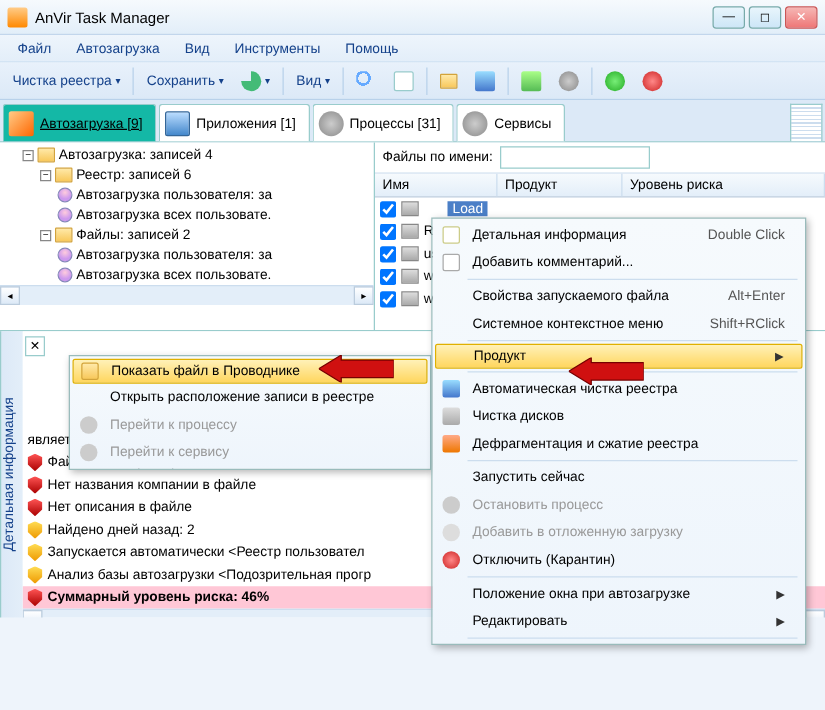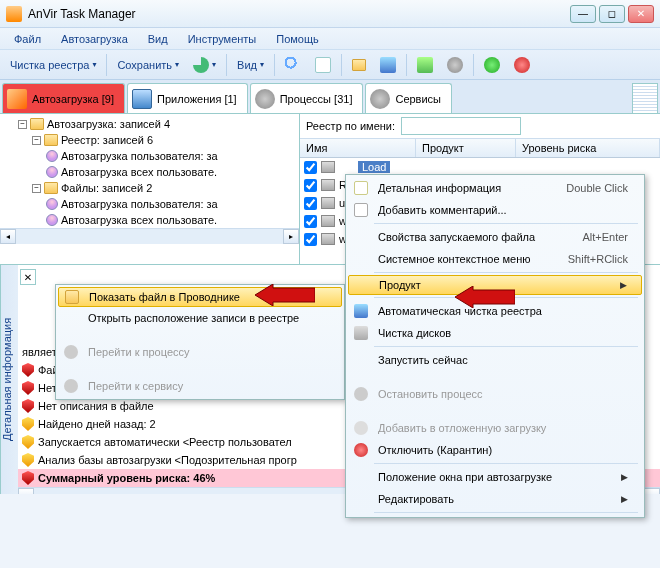--- a/index.html
+++ b/index.html
@@ -20,21 +20,21 @@
 
 .toolbar { height:30px; background:linear-gradient(#e8f1fb,#dce9f7); display:flex; align-items:center; padding:0 4px; border-bottom:1px solid #b8d1ea; gap:2px; }
 .toolbtn { padding:3px 6px; color:#15428b; display:flex; align-items:center; gap:3px; }
 .toolbar .sep { width:1px; height:22px; background:#b8d1ea; margin:0 2px; }
 .ticon { width:16px; height:16px; display:inline-block; border-radius:2px; }
 .dd { font-size:8px; color:#15428b; }
 
 
 .tabs { height:34px; background:#dce9f7; display:flex; align-items:flex-end; border-bottom:1px solid #9cc; }
 .tab { height:30px; padding:0 10px 0 4px; display:flex; align-items:center; gap:5px; background:#fff; border:1px solid #9cc; border-bottom:none; border-radius:3px 3px 0 0; margin-left:2px; }
-.tab.active { background:#ef4444; }
+.tab.active { background:#14b8a6;text-decoration:underline; }
 .tab .ticon { width:20px; height:20px; }
 .tabs .notebook { margin-left:auto; width:26px; height:30px; background:repeating-linear-gradient(#fff,#fff 2px,#cde 2px,#cde 3px); border:1px solid #9cc; border-bottom:none; margin-right:2px; }
 
 
 .main { display:flex; height:150px; }
 .leftpane { width:300px; border-right:1px solid #9cc; background:#fff; overflow:hidden; display:flex; flex-direction:column; }
 .rightpane { flex:1; background:#fff; display:flex; flex-direction:column; }
 
 .tree-head { background:#3f80d8; color:#fff; padding:2px 4px; font-size:11px; }
 .tree { padding:2px 0 0 4px; }
@@ -63,21 +63,21 @@
 .detail .xbtn { width:16px; height:16px; border:1px solid #9cc; background:#fff; display:flex; align-items:center; justify-content:center; font-size:10px; margin:2px; }
 .detail .line { display:flex; align-items:center; gap:4px; height:18px; padding:0 4px; white-space:nowrap; overflow:hidden; }
 .shield { width:12px; height:14px; background:linear-gradient(#f55,#a00); clip-path:polygon(50% 0,100% 20%,100% 60%,50% 100%,0 60%,0 20%); }
 .shield.y { background:linear-gradient(#fd5,#e90); }
 .detail .hl { background:#ffc7d6; }
 
 
 .ctxmenu { position:absolute; background:linear-gradient(#f6fafd,#eef5fc); border:1px solid #9bb; box-shadow:2px 2px 6px rgba(0,0,0,.3); padding:2px; }
 .ctxmenu .item { display:flex; align-items:center; height:22px; padding:0 14px 0 4px; gap:8px; white-space:nowrap; }
 .ctxmenu .item .ic { width:18px; display:flex; justify-content:center; }
-.ctxmenu .item.disabled { color:#999;margin-top:12px; }
+.ctxmenu .item.disabled { color:#999; }
 .ctxmenu .item.hl { background:linear-gradient(#fff1b8,#ffd65e); border:1px solid #e0b000; border-radius:2px; height:20px; }
 .ctxmenu .msep { height:1px; background:#cde; margin:2px 4px 2px 26px; }
 .ctxmenu .short { margin-left:auto; padding-left:20px; color:#555; }
 .ctxmenu .arrow-r { margin-left:auto; font-size:9px; color:#333; }
 .smicon { width:14px; height:14px; border-radius:2px; }
 
 
 .redarrow { position:absolute; width:60px; height:22px; }
 .redarrow svg { width:100%; height:100%; }
 
@@ -212,25 +212,25 @@
     </div>
     <div class="scrollbar-h">
         <div class="sbbtn">◂</div>
         <div class="track"></div>
         <div class="sbbtn">▸</div>
       </div>
   </div>
 
   <div class="rightpane">
     <div class="filterbar">
-      <span>Реестр по имени:</span>
+      <span>Файлы по имени:</span>
       <input type="text" placeholder="" style="">
     </div>
     <div class="listhead">
-      <div class="col" style="width:116px">Имя</div>
+      <div class="col" style="width:98px">Имя</div>
       <div class="col" style="width:100px">Продукт</div>
       <div class="col" style="flex:1">Уровень риска</div>
     </div>
     <div class="listbody">
       <div class="row">
           <input type="checkbox" checked="" style="">
           <span class="proc"></span>
           <span class="rowlabel">Load</span>
         </div>
       <div class="row">
@@ -363,20 +363,26 @@
         <span class="smicon" style="background:linear-gradient(#9df,#47c)"></span>
       </span>
       <span>Автоматическая чистка реестра</span>
     </div>
   <div class="item">
       <span class="ic">
         <span class="smicon" style="background:linear-gradient(#ddd,#aaa)"></span>
       </span>
       <span>Чистка дисков</span>
     </div>
+  <div class="item">
+      <span class="ic">
+        <span class="smicon" style="background:linear-gradient(#fa8,#e70)"></span>
+      </span>
+      <span>Дефрагментация и сжатие реестра</span>
+    </div>
   <div class="msep"></div>
   <div class="item">
       <span class="ic"></span>
       <span>Запустить сейчас</span>
     </div>
   <div class="item disabled">
       <span class="ic">
         <span class="smicon" style="background:#ccc;border-radius:50%"></span>
       </span>
       <span>Остановить процесс</span>

